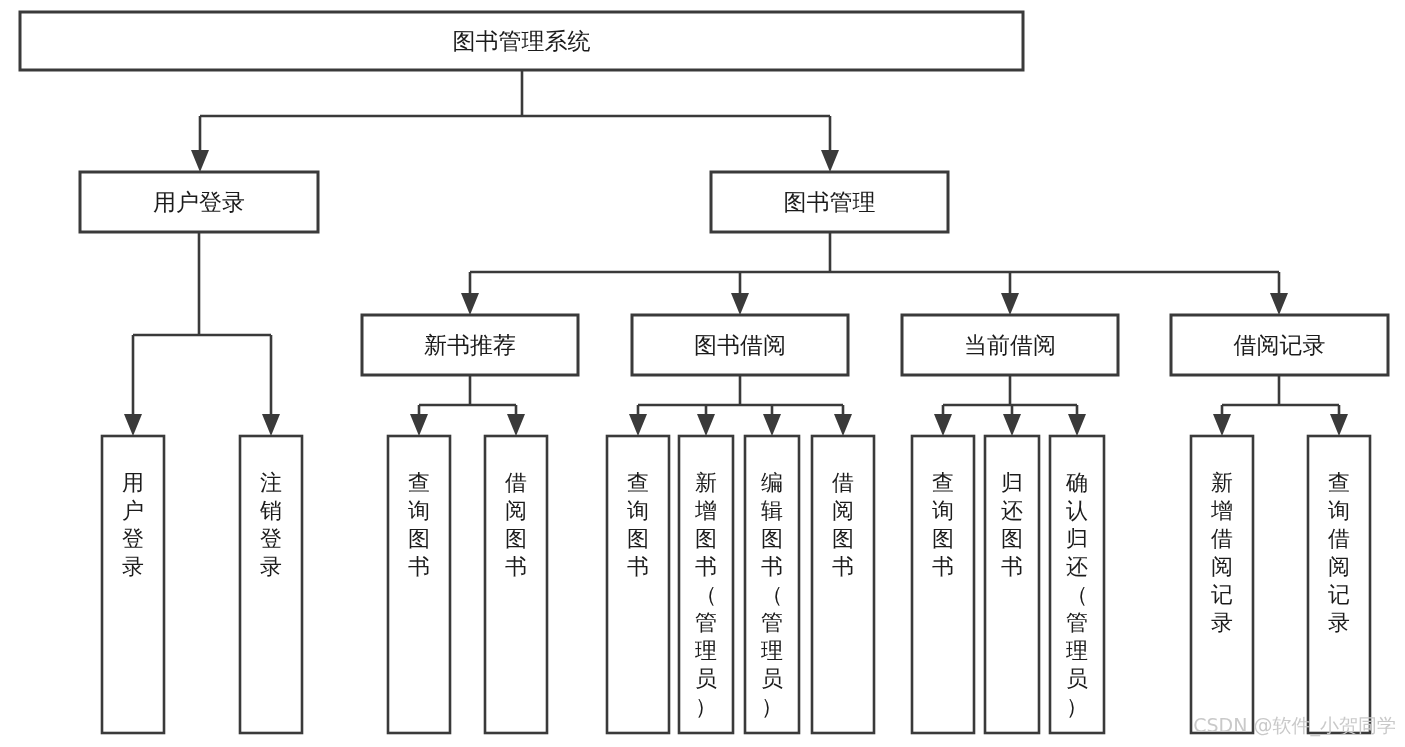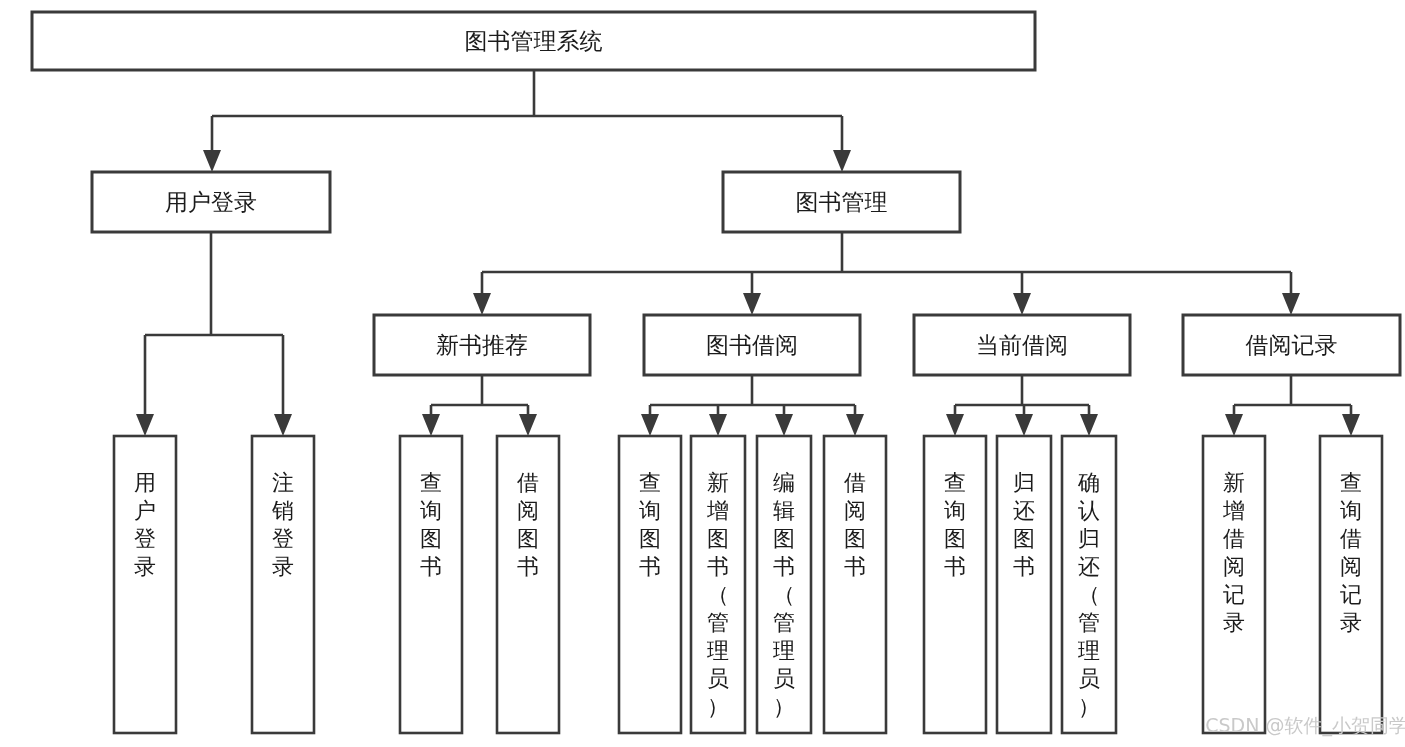--- a/index.html
+++ b/index.html
@@ -10,21 +10,21 @@
   }
   body {
     width: 1405px;
     height: 747px;
     position: relative;
     overflow: hidden;
     font-family: "DejaVu Sans", "Liberation Sans", sans-serif;
   }
   #diagram-root {
     position: absolute;
-    left: 12px;
+    left: 0;
     top: 0;
     width: 1220px;
     height: 747px;
   }
   svg.flow {
     display: block;
     width: 1405px;
     height: 747px;
   }
   .node-rect {

